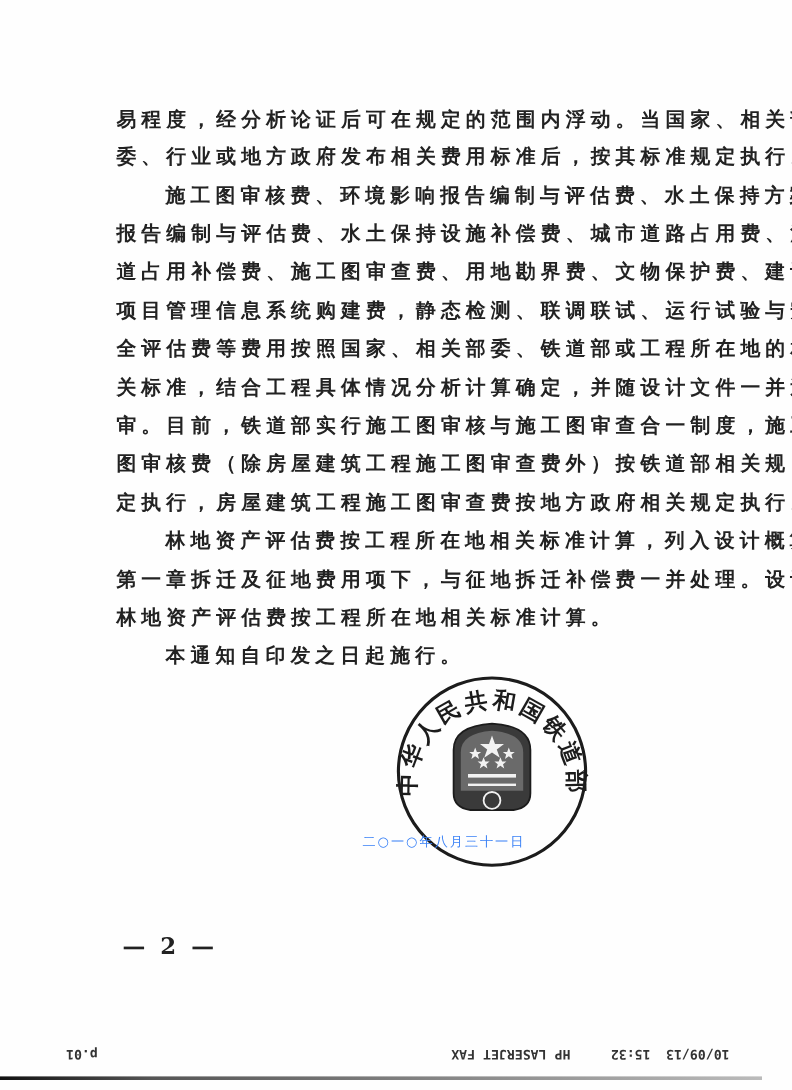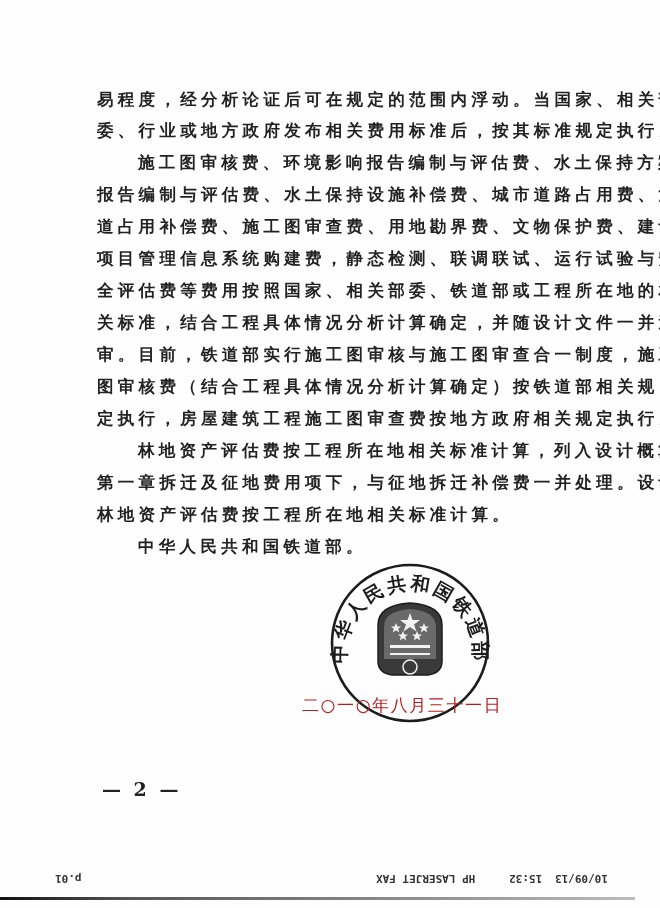--- a/index.html
+++ b/index.html
@@ -9,21 +9,21 @@
   }
   .page { position: absolute; left: 0; top: 0; width: 660px; height: 908px; background: #fefefe; }
   .line {
     position: absolute; left: 97px; font-size: 16.5px; line-height: 20px; letter-spacing: 4.3px;
     white-space: nowrap; font-weight: bold; color: #222;
   }
   .indent { left: 138px; }
   .stamp { position: absolute; left: 328px; top: 563px; width: 164px; height: 160px; }
   .date {
     position: absolute; left: 302px; top: 694px; font-family: "DejaVu Sans", sans-serif;
-    font-size: 17px; letter-spacing: 1.6px; color: #b91c1c; white-space: nowrap;
+    font-size: 11px; letter-spacing: 1.6px; color: #3b82f6; white-space: nowrap;
   }
   .pagenum {
     position: absolute; left: 102px; top: 778px; font-size: 19px; font-weight: bold; color: #222;
     letter-spacing: 3px; white-space: nowrap;
   }
   .fax {
     position: absolute; top: 872px; font-family: "DejaVu Sans Mono", "Liberation Mono", monospace;
     font-size: 11px; color: #333; transform: rotate(180deg); white-space: nowrap; font-weight: bold;
   }
   .fax-edge {
@@ -38,26 +38,26 @@
 
   <div class="line" style="top:90px">易程度，经分析论证后可在规定的范围内浮动。当国家、相关部</div>
   <div class="line" style="top:121px">委、行业或地方政府发布相关费用标准后，按其标准规定执行。</div>
   <div class="line indent" style="top:153px">施工图审核费、环境影响报告编制与评估费、水土保持方案</div>
   <div class="line" style="top:185px">报告编制与评估费、水土保持设施补偿费、城市道路占用费、河</div>
   <div class="line" style="top:217px">道占用补偿费、施工图审查费、用地勘界费、文物保护费、建设</div>
   <div class="line" style="top:249px">项目管理信息系统购建费，静态检测、联调联试、运行试验与安</div>
   <div class="line" style="top:281px">全评估费等费用按照国家、相关部委、铁道部或工程所在地的相</div>
   <div class="line" style="top:313px">关标准，结合工程具体情况分析计算确定，并随设计文件一并送</div>
   <div class="line" style="top:345px">审。目前，铁道部实行施工图审核与施工图审查合一制度，施工</div>
-  <div class="line" style="top:377px">图审核费（结合工程具体情况分析计算确定）按铁道部相关规</div>
+  <div class="line" style="top:377px">图审核费（除房屋建筑工程施工图审查费外）按铁道部相关规</div>
   <div class="line" style="top:409px">定执行，房屋建筑工程施工图审查费按地方政府相关规定执行。</div>
   <div class="line indent" style="top:441px">林地资产评估费按工程所在地相关标准计算，列入设计概算</div>
   <div class="line" style="top:473px">第一章拆迁及征地费用项下，与征地拆迁补偿费一并处理。设计</div>
   <div class="line" style="top:505px">林地资产评估费按工程所在地相关标准计算。</div>
-  <div class="line indent" style="top:537px">中华人民共和国铁道部。</div>
+  <div class="line indent" style="top:537px">本通知自印发之日起施行。</div>
 
   <svg class="stamp" viewBox="0 0 164 160">
     <defs>
       <path id="seal-arc" d="M 24 118 A 64 64 0 1 1 140 118" fill="none"></path>
     </defs>
     <circle cx="82" cy="80" r="78" fill="none" stroke="#1c1c1c" stroke-width="2.6"></circle>
     <text font-family="DejaVu Sans, sans-serif" font-size="19" font-weight="bold" fill="#1c1c1c" letter-spacing="3">
       <textPath href="#seal-arc" startOffset="50%" text-anchor="middle">中华人民共和国铁道部</textPath>
     </text>
     <g>

